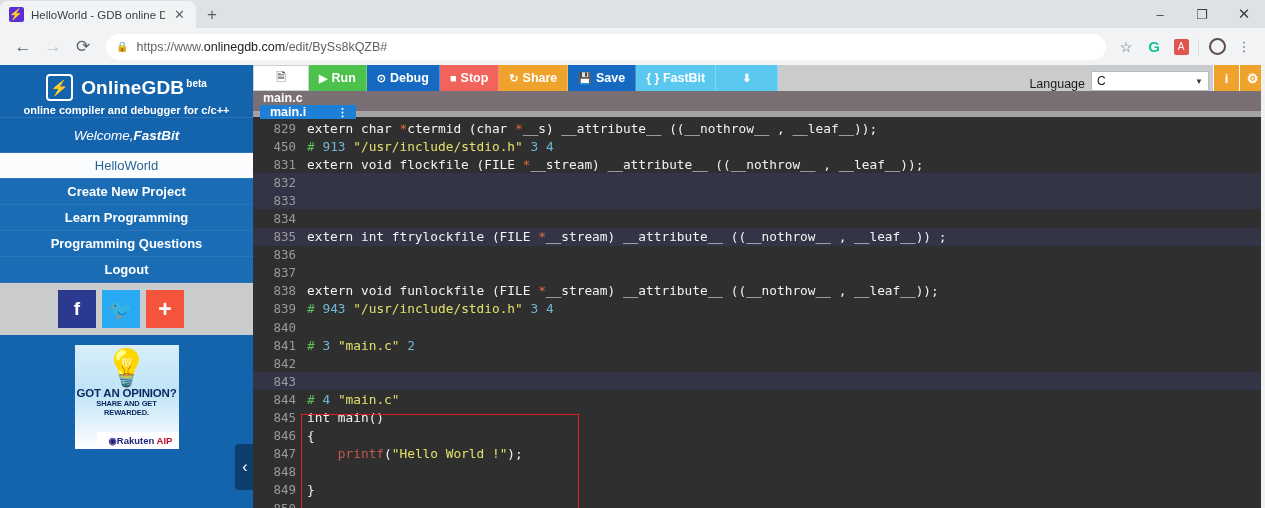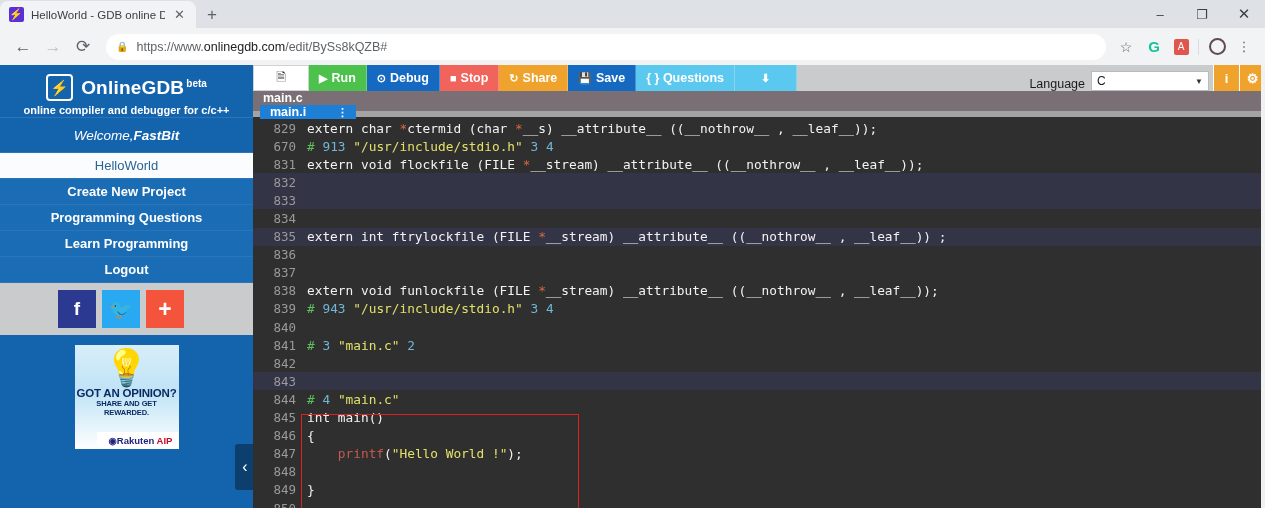--- a/index.html
+++ b/index.html
@@ -290,22 +290,22 @@
       </div>
 
       <div class="welcome">
         <span>Welcome, </span>
           <b>FastBit</b>
       </div>
 
       <div class="navlist">
         <div class="navitem active">HelloWorld</div>
         <div class="navitem">Create New Project</div>
+        <div class="navitem">Learn Programming</div>
         <div class="navitem">Programming Questions</div>
-        <div class="navitem">Learn Programming</div>
         <div class="navitem">Logout</div>
       </div>
 
       <div class="social">
         <div class="sbtn fb">f</div>
         <div class="sbtn tw">🐦</div>
         <div class="sbtn plus">+</div>
       </div>
 
       <div class="adwrap">
@@ -341,21 +341,21 @@
           <span>Stop</span>
         </div>
         <div class="tbbtn tb-share">
           <span class="ic">↻</span>
           <span>Share</span>
         </div>
         <div class="tbbtn tb-save">
           <span class="ic">💾</span>
           <span>Save</span>
         </div>
-        <div class="tbbtn tb-beautify">{ } Questions</div>
+        <div class="tbbtn tb-beautify">{ } FastBit</div>
         <div class="tbbtn tb-download">
           <span class="ic">⬇</span>
         </div>
         <div class="tbbtn tb-spacer"></div>
         <div class="tb-lang">
           <span>Language</span>
           <span class="lang-select">
             <span>C</span>
             <span class="lang-caret">▼</span>
           </span>
@@ -386,21 +386,21 @@
         </div>
         <div class="ftab-tail"></div>
       </div>
 
       <div class="code" id="code-viewport">
           <div class="cline">
             <span class="lnum">829</span>
             <span class="ctext"><span class="kw">extern char </span><span class="ptr">*</span><span class="kw">ctermid (char </span><span class="ptr">*</span><span class="kw">__s) __attribute__ ((__nothrow__ , __leaf__));</span></span>
           </div>
           <div class="cline">
-            <span class="lnum">670</span>
+            <span class="lnum">450</span>
             <span class="ctext"><span class="pp">#</span> <span class="num">913</span> <span class="str">"/usr/include/stdio.h"</span> <span class="num">3 4</span></span>
           </div>
           <div class="cline">
             <span class="lnum">831</span>
             <span class="ctext"><span class="kw">extern void flockfile (FILE </span><span class="ptr">*</span><span class="kw">__stream) __attribute__ ((__nothrow__ , __leaf__));</span></span>
           </div>
           <div class="cline rowhl">
             <span class="lnum">832</span>
             <span class="ctext"></span>
           </div>

